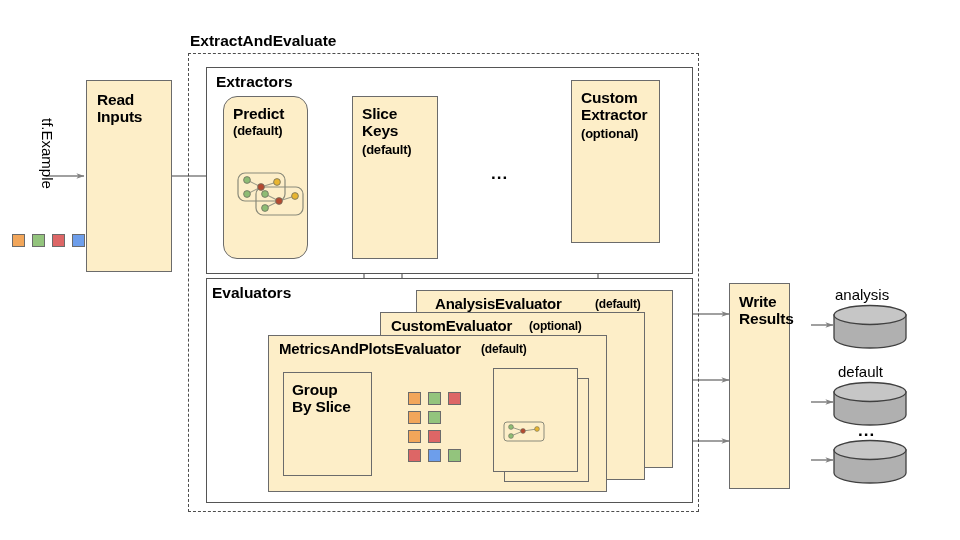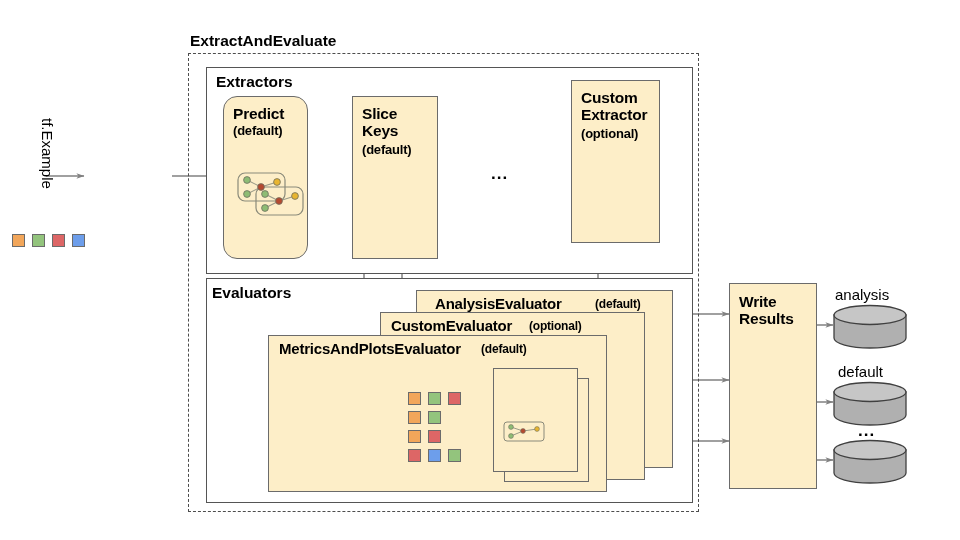--- a/index.html
+++ b/index.html
@@ -91,20 +91,24 @@
 
   <div class="vtext" style="left:56px;top:118px;transform:rotate(90deg);">tf.Example</div>
 
   <div class="legendchips" style="left:12px;top:234px;">
     <span class="chip" style="background:#f2a65a;"></span>
     <span class="chip" style="background:#93c47d;"></span>
     <span class="chip" style="background:#dd6666;"></span>
     <span class="chip" style="background:#6d9eeb;"></span>
   </div>
 
+  <div class="box proc" style="left:86px;top:80px;width:86px;height:192px;">
+    <div class="lbl t16" style="left:10px;top:10px;">Read
+Inputs</div>
+  </div>
 
   <div class="group-title" style="left:190px;top:32px;">ExtractAndEvaluate</div>
   <div class="box dashed" style="left:188px;top:53px;width:511px;height:459px;"></div>
 
   <div class="box cont" style="left:206px;top:67px;width:487px;height:207px;"></div>
   <div class="cont-title" style="left:216px;top:73px;">Extractors</div>
 
   <div class="box proc" style="left:223px;top:96px;width:85px;height:163px;border-radius:14px;">
     <div class="lbl t16" style="left:9px;top:8px;">Predict</div>
     <div class="lbl t13" style="left:9px;top:27px;">(default)</div>
@@ -153,20 +157,24 @@
   <div class="box proc" style="left:380px;top:312px;width:265px;height:168px;">
     <div class="lbl t15" style="left:10px;top:5px;">CustomEvaluator</div>
     <div class="lbl t12" style="left:148px;top:7px;">(optional)</div>
   </div>
 
   <div class="box proc" style="left:268px;top:335px;width:339px;height:157px;">
     <div class="lbl t15" style="left:10px;top:5px;">MetricsAndPlotsEvaluator</div>
     <div class="lbl t12" style="left:212px;top:7px;">(default)</div>
   </div>
 
+  <div class="box proc" style="left:283px;top:372px;width:89px;height:104px;">
+    <div class="lbl t16" style="left:8px;top:8px;">Group
+By Slice</div>
+  </div>
 
   <div class="chipgrid" style="left:408px;top:392px;">
     <div class="chiprow">
       <span class="chip" style="background:#f2a65a;"></span>
       <span class="chip" style="background:#93c47d;"></span>
       <span class="chip" style="background:#dd6666;"></span>
     </div>
     <div class="chiprow">
       <span class="chip" style="background:#f2a65a;"></span>
       <span class="chip" style="background:#93c47d;"></span>
@@ -190,21 +198,21 @@
       <line x1="9" y1="8" x2="21" y2="12" stroke="#9a9a88" stroke-width="1"></line>
       <line x1="9" y1="17" x2="21" y2="12" stroke="#9a9a88" stroke-width="1"></line>
       <line x1="21" y1="12" x2="35" y2="10" stroke="#9a9a88" stroke-width="1"></line>
       <circle cx="9" cy="8" r="2.4" fill="#8ebc74" stroke="#6f6f5f" stroke-width=".6"></circle>
       <circle cx="9" cy="17" r="2.4" fill="#8ebc74" stroke="#6f6f5f" stroke-width=".6"></circle>
       <circle cx="21" cy="12" r="2.4" fill="#b5492f" stroke="#6f6f5f" stroke-width=".6"></circle>
       <circle cx="35" cy="10" r="2.4" fill="#e8b530" stroke="#6f6f5f" stroke-width=".6"></circle>
     </svg>
   </div>
 
-  <div class="box proc" style="left:729px;top:283px;width:88px;height:206px;">
+  <div class="box proc" style="left:729px;top:283px;width:61px;height:206px;">
     <div class="lbl t16" style="left:9px;top:9px;">Write
 Results</div>
   </div>
 
   <div class="dbtext" style="left:835px;top:286px;">analysis</div>
   <svg style="left:833px;top:305px;width:80px;height:46px;">
     <path d="M1,10 L1,33 A36,10 0 0 0 73,33 L73,10 Z" fill="#b0b0b0" stroke="#404040" stroke-width="1.3"></path>
     <ellipse cx="37" cy="10" rx="36" ry="9.5" fill="#c6c6c6" stroke="#404040" stroke-width="1.3"></ellipse>
   </svg>
 

